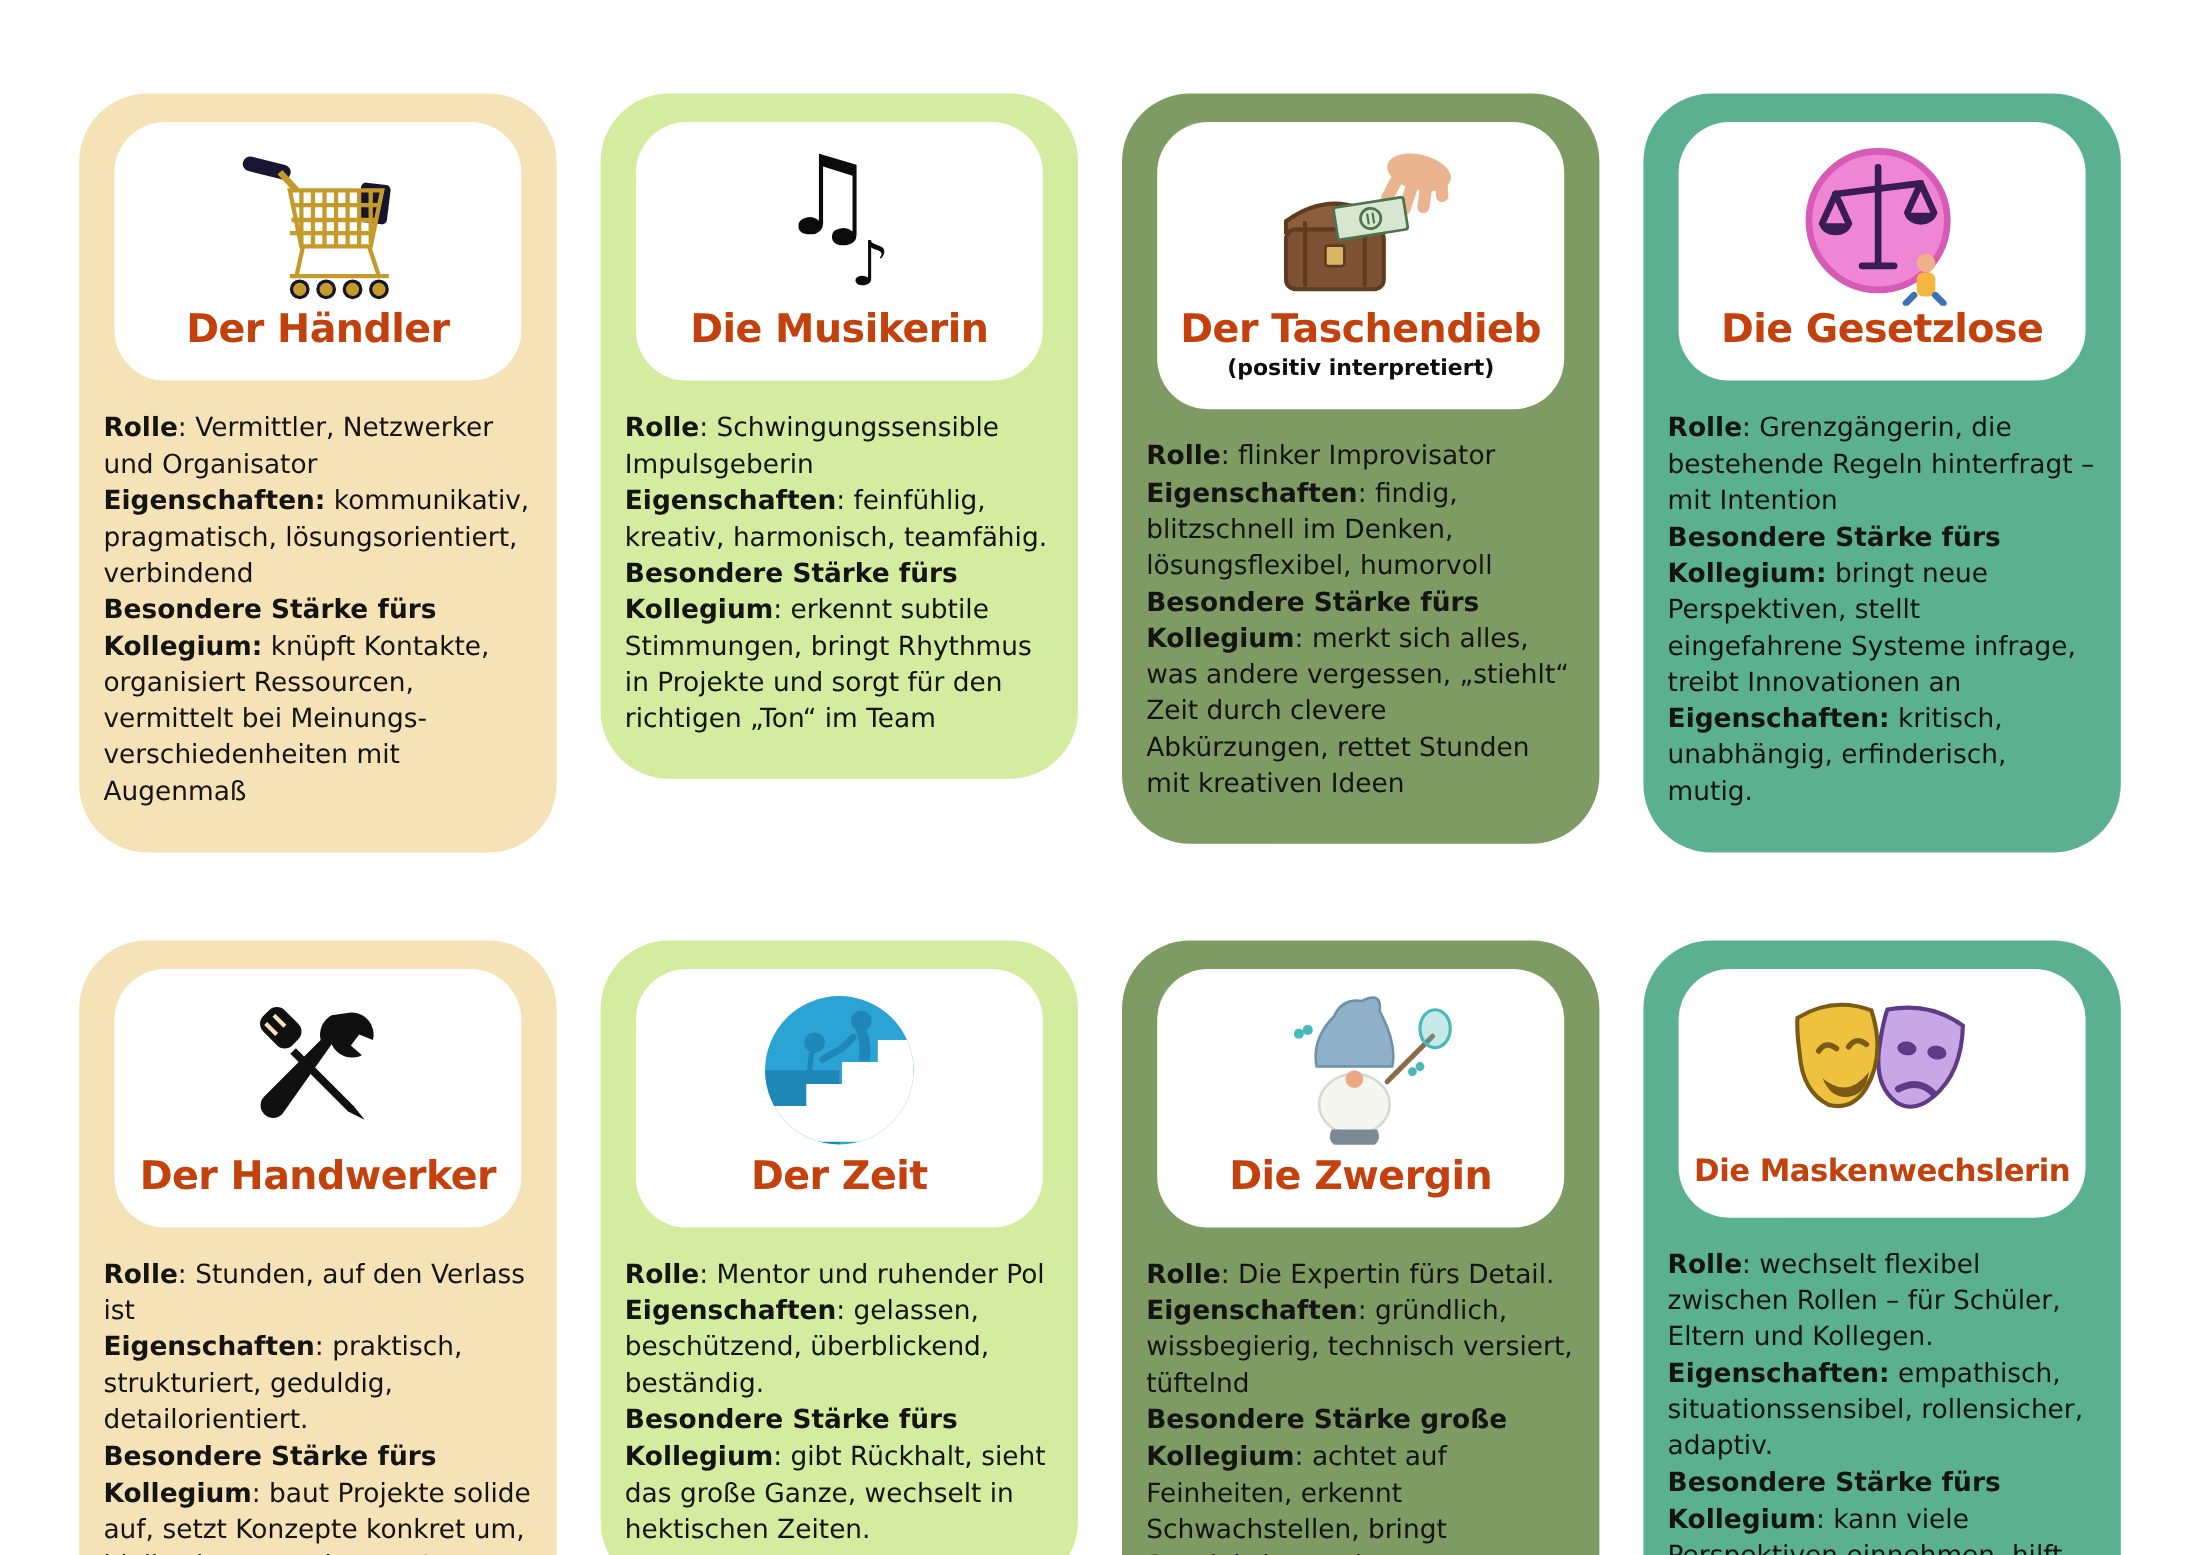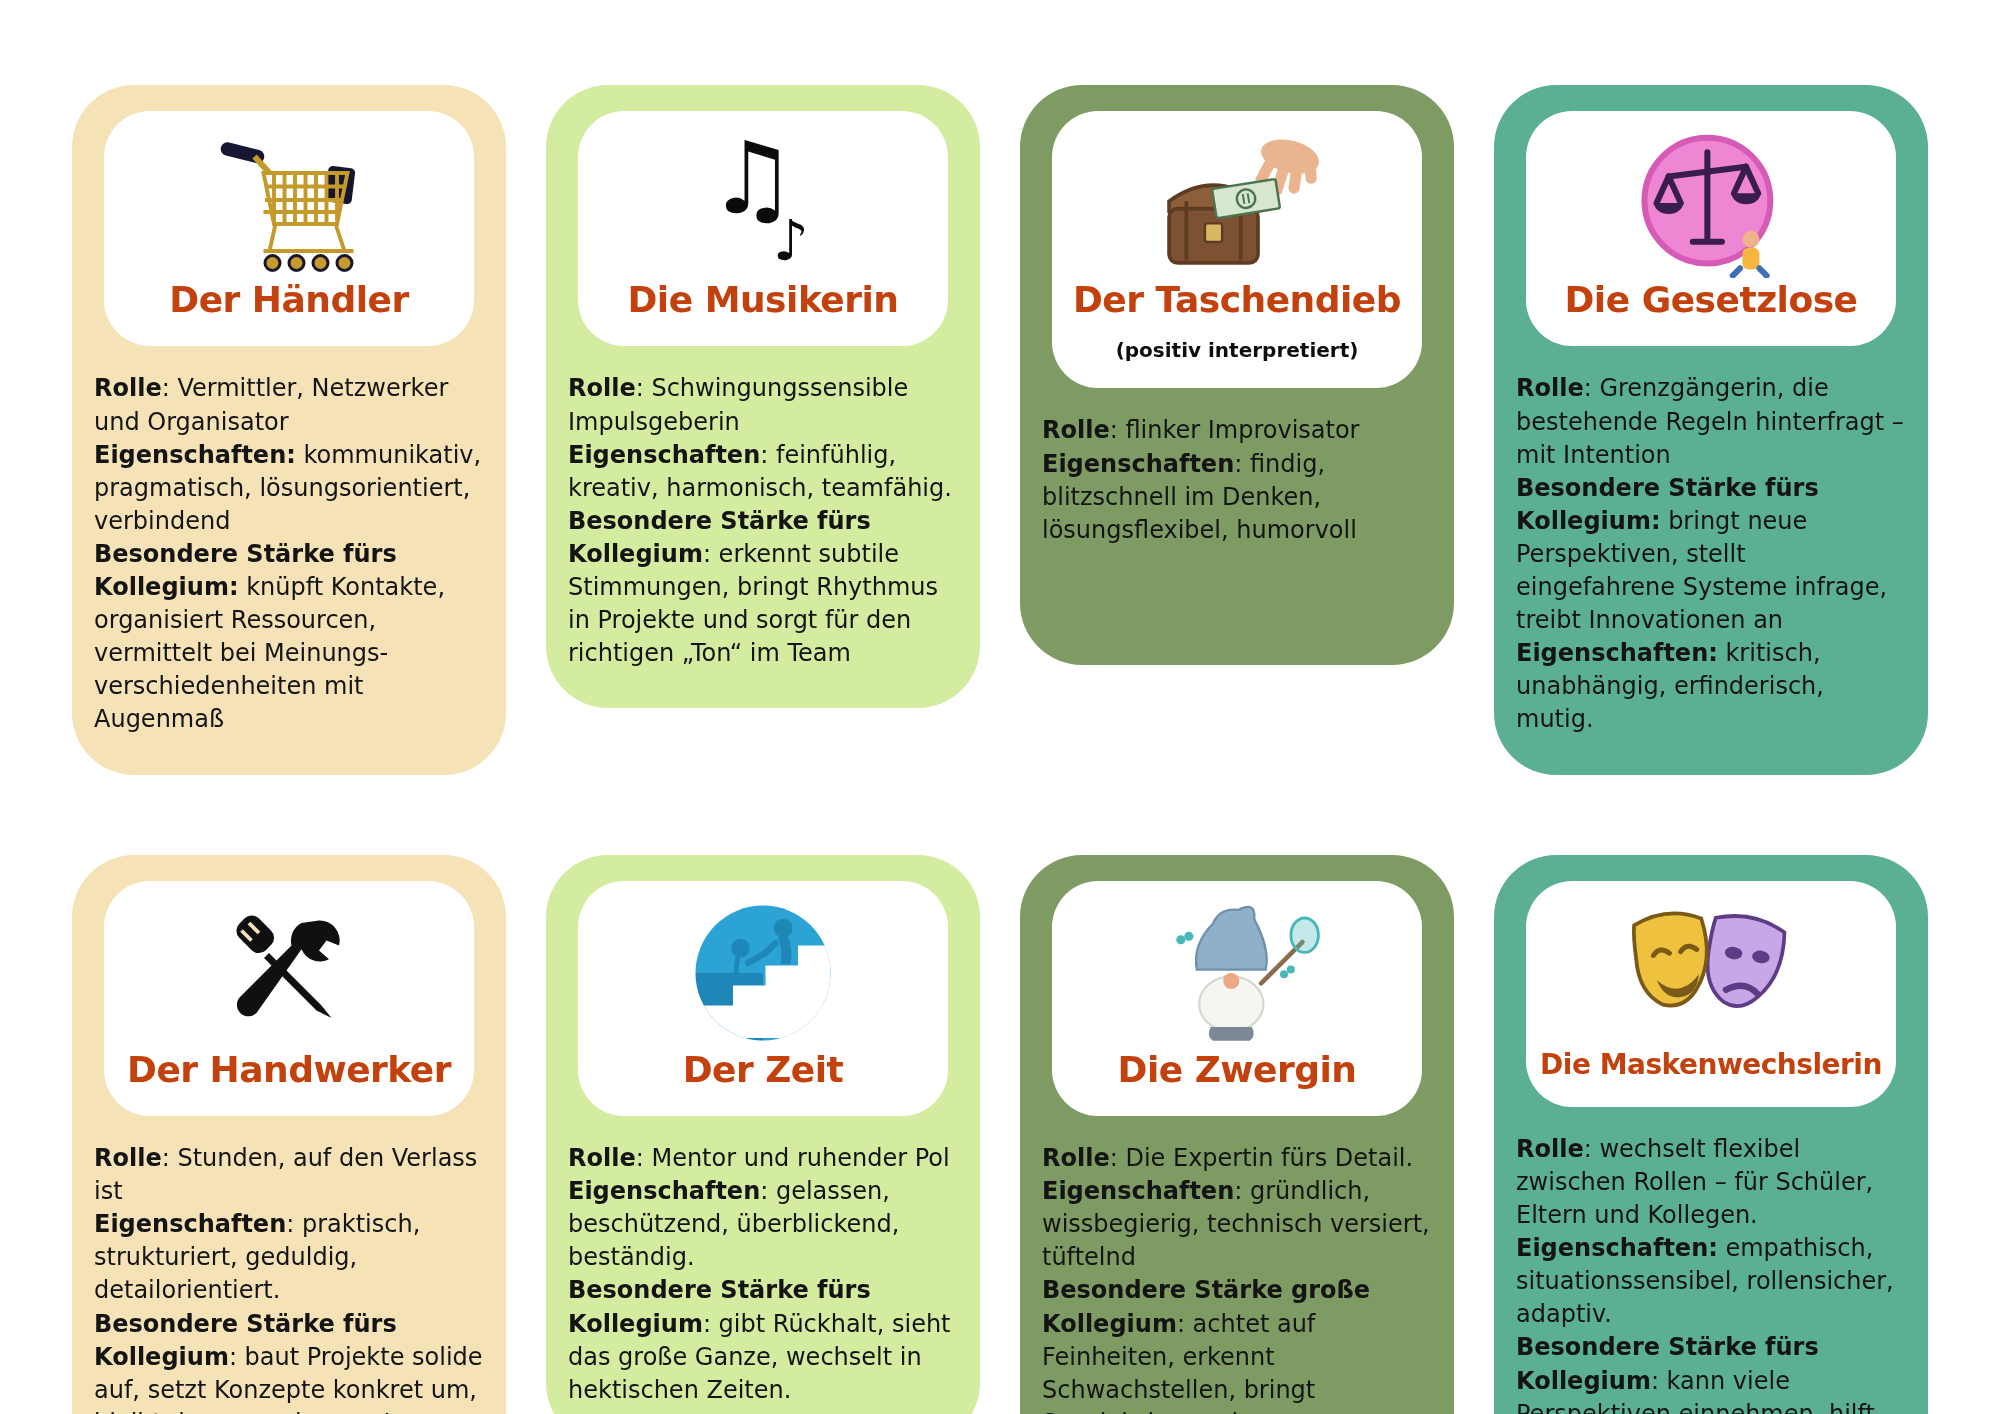--- a/index.html
+++ b/index.html
@@ -44,21 +44,21 @@
     font-weight:700;
     letter-spacing:-0.5px;
     color:#c2410c;
     white-space:nowrap;
     line-height:1.15;
   }
   .subtitle{
     font-size:20px;
     font-weight:700;
     color:#0d0d0d;
-    margin-top:18px;
+    margin-top:2px;
   }
   .card-body{
     margin-top:26px;
     font-size:24px;
     line-height:1.38;
     color:#141414;
   }
   .card-body p{margin:0;}
   .lbl{font-weight:700;}
   .music-note-big{font-size:100px;line-height:1;position:absolute;left:50%;top:2px;transform:translateX(-62%);color:#0b0b0b;}
@@ -133,20 +133,21 @@
                 <path d="M90 50 v8 M94 50 v8" stroke="#4d7350" stroke-width="1.6"></path>
               </g>
             </svg>
           </div>
           <div class="title">Der Taschendieb</div>
           <div class="subtitle">(positiv interpretiert)</div>
         </div>
         <div class="card-body">
           <p><span class="lbl">Rolle</span><span>: flinker Improvisator</span></p>
           <p><span class="lbl">Eigenschaften</span><span>: findig, blitzschnell im Denken, lösungsflexibel, humorvoll</span></p>
+          <p><span class="lbl">Besondere Stärke fürs Kollegium</span><span>: merkt sich alles, was andere vergessen, „stiehlt“ Zeit durch clevere Abkürzungen, rettet Stunden mit kreativen Ideen</span></p>
         </div>
       </article>
       <article class="card" style="background: rgb(92, 176, 146);">
         <div class="card-header">
           <div class="icon-box">
             <svg viewBox="0 0 130 124" width="158" height="150">
               <circle cx="62" cy="60" r="52" fill="#ee86d3"></circle>
               <circle cx="62" cy="60" r="52" fill="none" stroke="#d55bb6" stroke-width="5"></circle>
               <g stroke="#3a1d50" stroke-width="5" fill="none" stroke-linecap="round">
                 <path d="M62 20 V92"></path>

